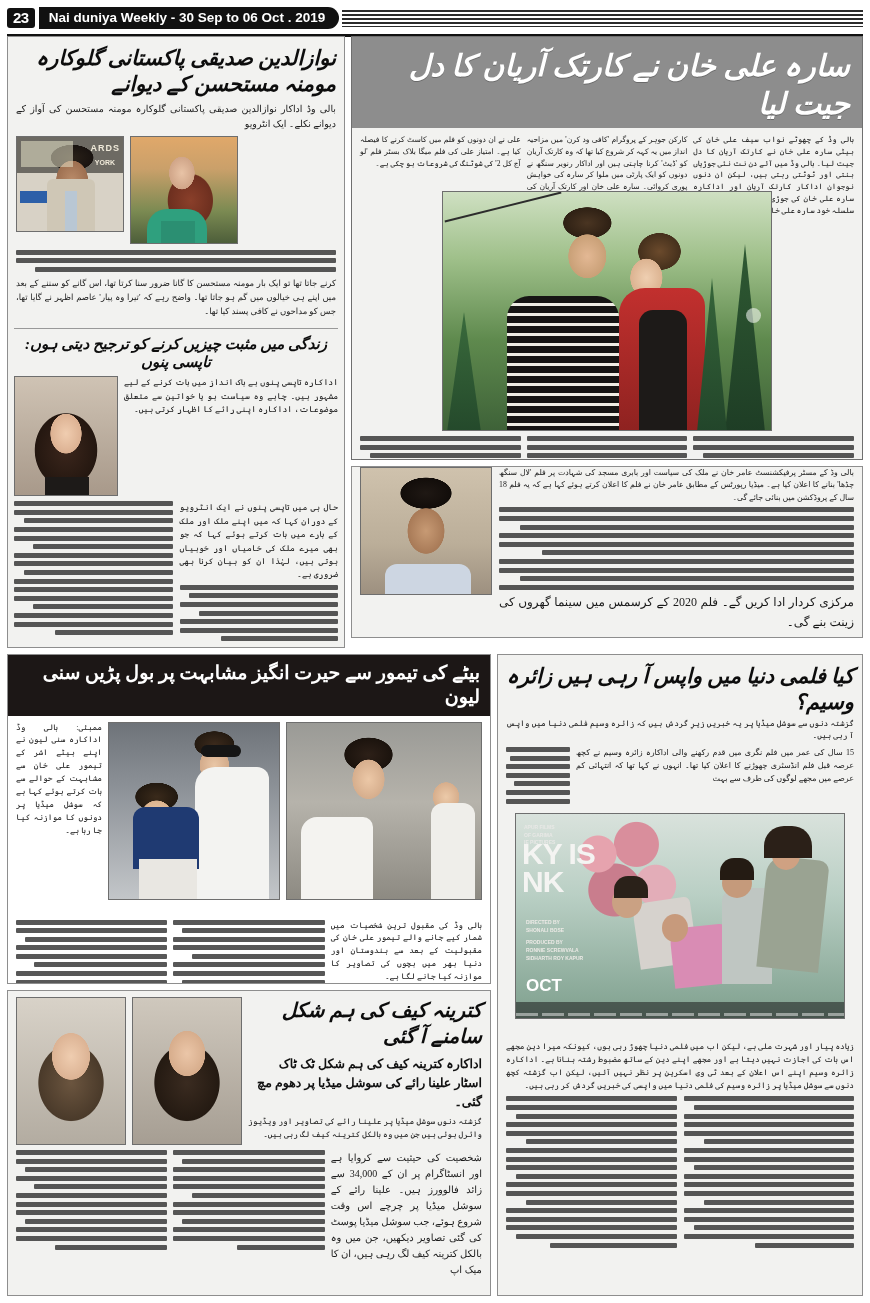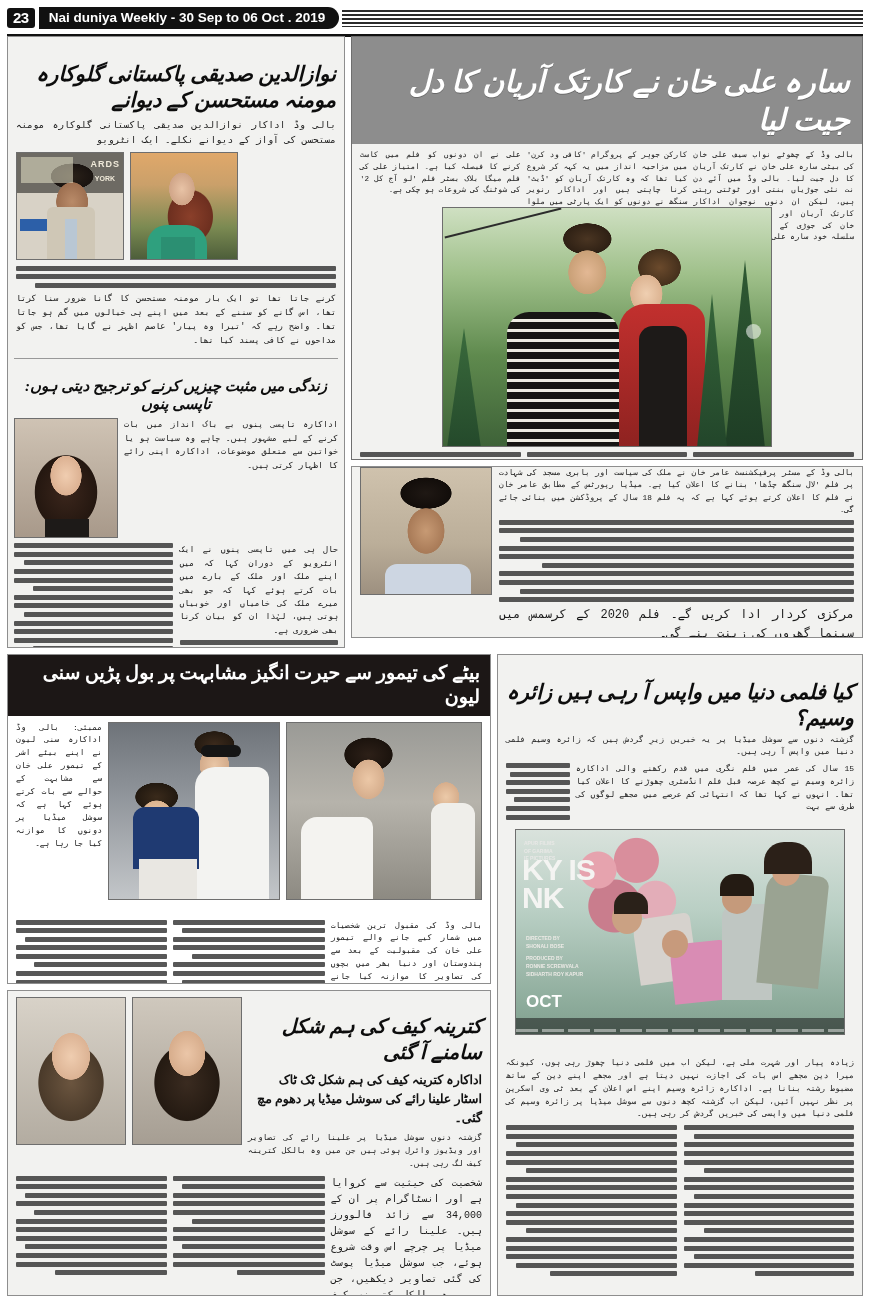--- a/index.html
+++ b/index.html
@@ -24,50 +24,50 @@
     font-weight: bold; font-size: 13.5px; padding: 4px 14px 5px 10px;
     border-radius: 0 11px 11px 0; line-height: 1; white-space: nowrap;
   }
   .masthead-rules { flex: 1; height: 17px; margin-left: 3px;
     background: repeating-linear-gradient(to bottom, #2b2b2b 0 2px, #ffffff 2px 4px); }
 
   .hr-thick { height: 3px; background: #111; margin-top: 3px; }
 
   
   .box { border: 1px solid #8e8e8e; background: #f2f2f0; position: absolute; overflow: hidden; }
-  .urdu { direction: rtl; text-align: justify; font-family: Liberation Mono, monospace; color: #1a1a1a; }
+  .urdu { direction: rtl; text-align: justify; font-family: Liberation Serif, serif; color: #1a1a1a; }
 
   
   .txt { position: relative; }
   .txt span.line { display: block; height: 6px; margin-bottom: 4.4px;
     background: linear-gradient(to left, #3a3a3a 0%, #3a3a3a 100%); opacity: .80;
     border-radius: 1px; }
   .txt span.line.s1 { width: 100%; }
   .txt span.line.s2 { width: 94%; }
   .txt span.line.s3 { width: 88%; }
   .txt span.line.s4 { width: 74%; }
   .txt span.line.s5 { width: 58%; }
   .txt.dense span.line { height: 5px; margin-bottom: 3.6px; opacity:.85; }
 
   
   .headline {
     font-family: "Liberation Serif", serif; direction: rtl; text-align: right;
     font-weight: bold; color: #0d0d0d; line-height: 1.25;
   }
-  .headline-italic { font-style: italic; margin-top: 16px; }
+  .headline-italic { font-style: italic; }
 
   .photo { background:#b9b9b9; position:relative; overflow:hidden; border:1px solid #6e6e6e;}
 
   
   #a1 { left: 7px; top: 36px; width: 338px; height: 612px; }
   #a1 .hl { font-size: 21px; padding: 8px 8px 2px 6px; }
   #a1 .lead { padding: 2px 8px 4px 8px; }
 
   
-  .ph-nawaz { width: 108px; height: 108px; }
+  .ph-nawaz { width: 108px; height: 96px; }
   .ph-momina { width: 108px; height: 108px; }
 
   
   #a2 { left: 351px; top: 36px; width: 512px; height: 424px; background:#8d8d8d; border-color:#6f6f6f;}
   #a2 .hl { font-size: 30px; color:#ffffff; padding: 10px 12px 6px 10px; text-shadow: 0 1px 0 rgba(0,0,0,.25); }
   #a2 .body { background:#f2f2f0; margin: 0; padding: 6px 8px; }
 
   
   #a3 { left: 351px; top: 466px; width: 512px; height: 172px; }
   #a3 .hl { font-size: 17px; padding: 6px 8px 3px 0; }

